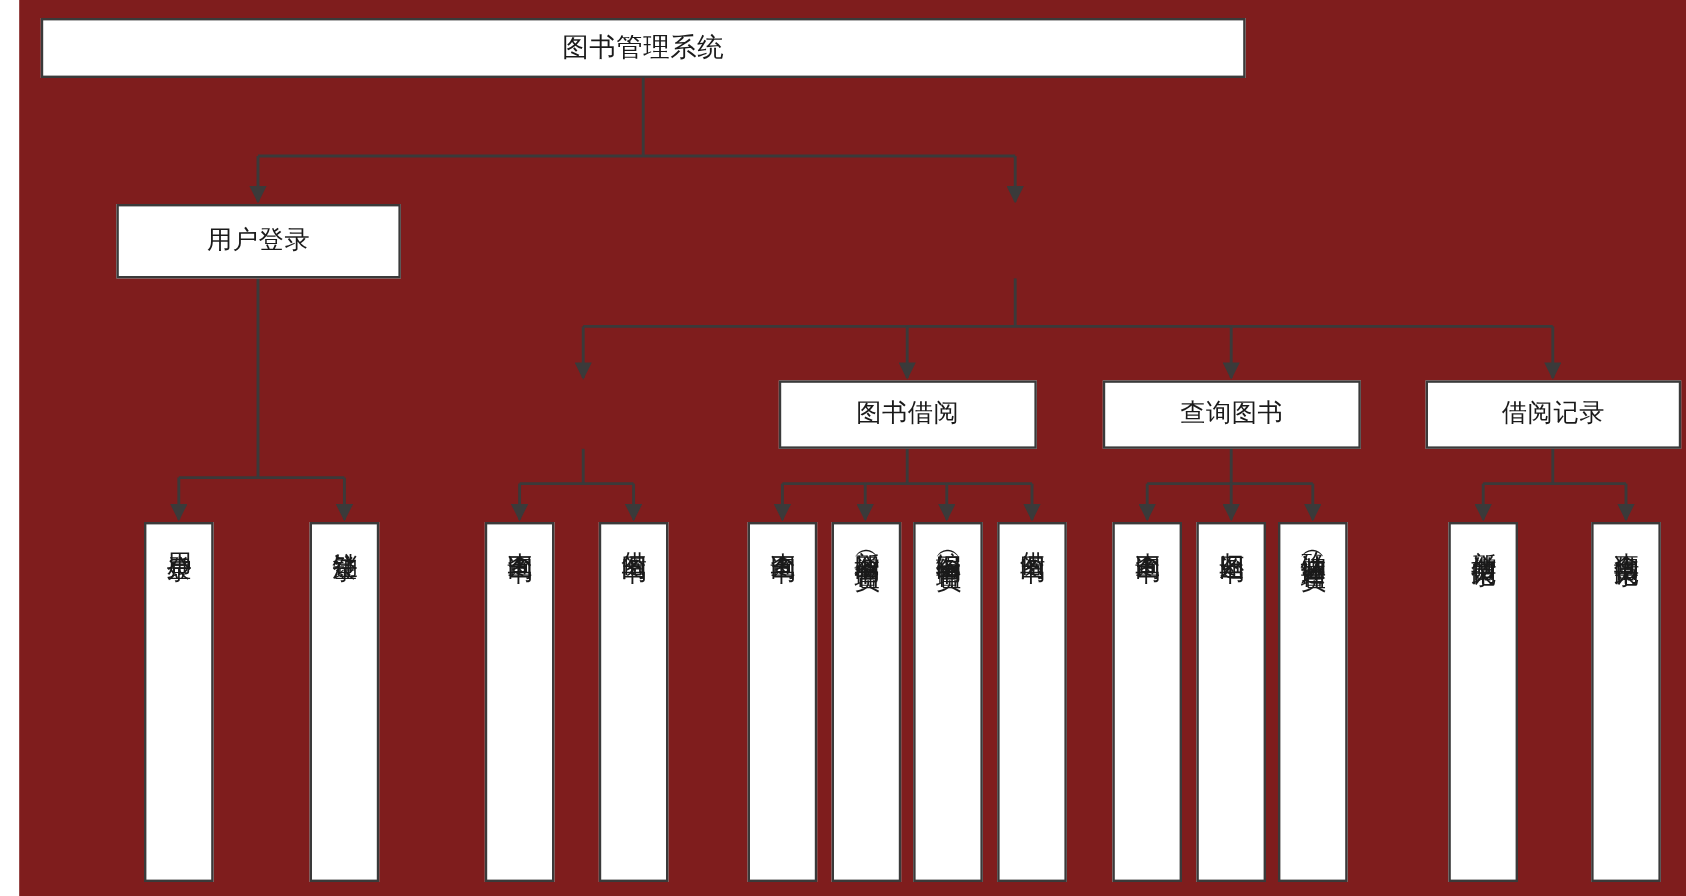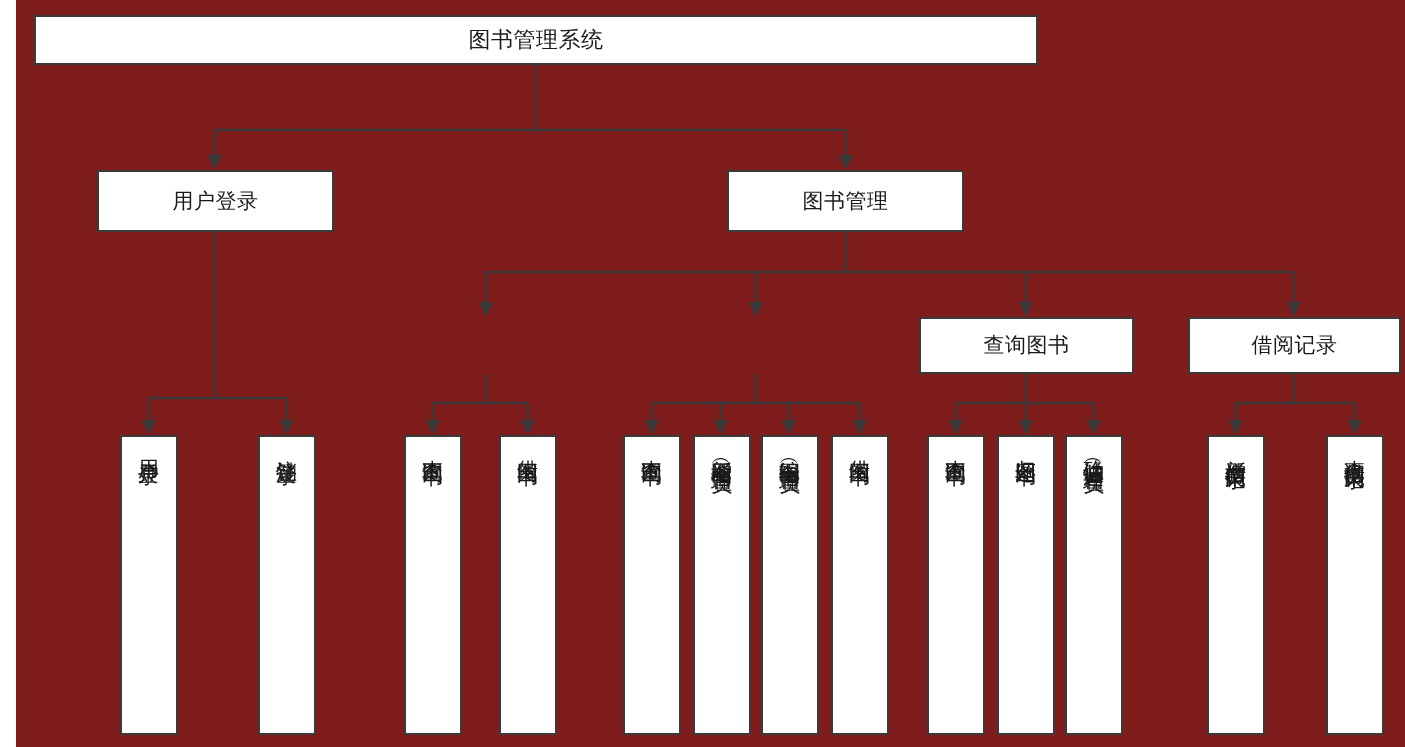--- a/index.html
+++ b/index.html
@@ -130,24 +130,24 @@
     </g>
   </svg>
 
   <div class="node horiz lvl1" style="left:18px; top:15px; width:1004px; height:50px;">
     <span class="label">图书管理系统</span>
   </div>
 
   <div class="node horiz" style="left:81px; top:170px; width:237px; height:62px;">
     <span class="label">用户登录</span>
   </div>
-  <div class="node horiz" style="left:711px; top:170px; width:237px; height:62px;">
-    <span class="label">图书管理</span>
+
+  <div class="node horiz" style="left:633px; top:317px; width:215px; height:57px;">
+    <span class="label">图书借阅</span>
   </div>
-
   <div class="node horiz" style="left:903px; top:317px; width:215px; height:57px;">
     <span class="label">查询图书</span>
   </div>
   <div class="node horiz" style="left:1172px; top:317px; width:213px; height:57px;">
     <span class="label">借阅记录</span>
   </div>
 
   <div class="node vert" style="left:104px; top:435px; width:58px; height:300px;">
     <span class="label">用户登录</span>
   </div>

